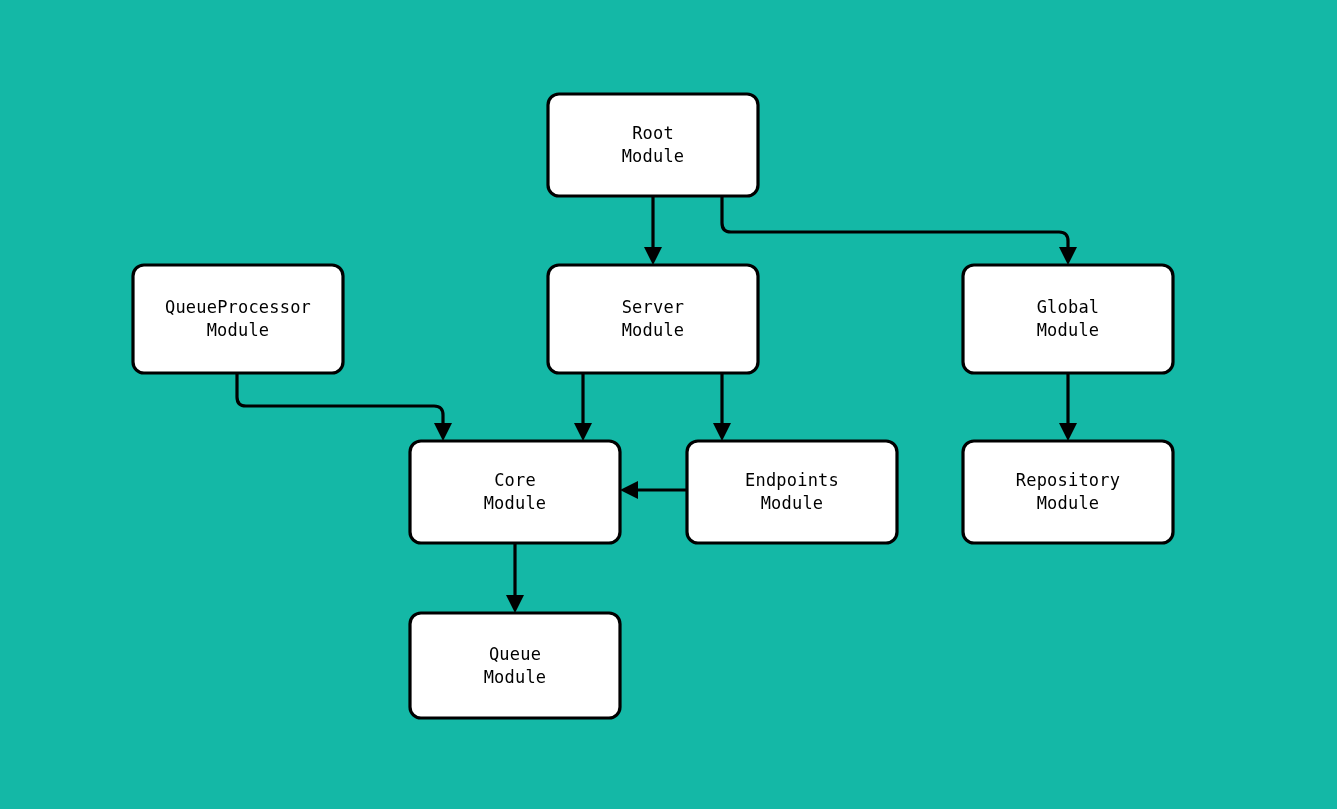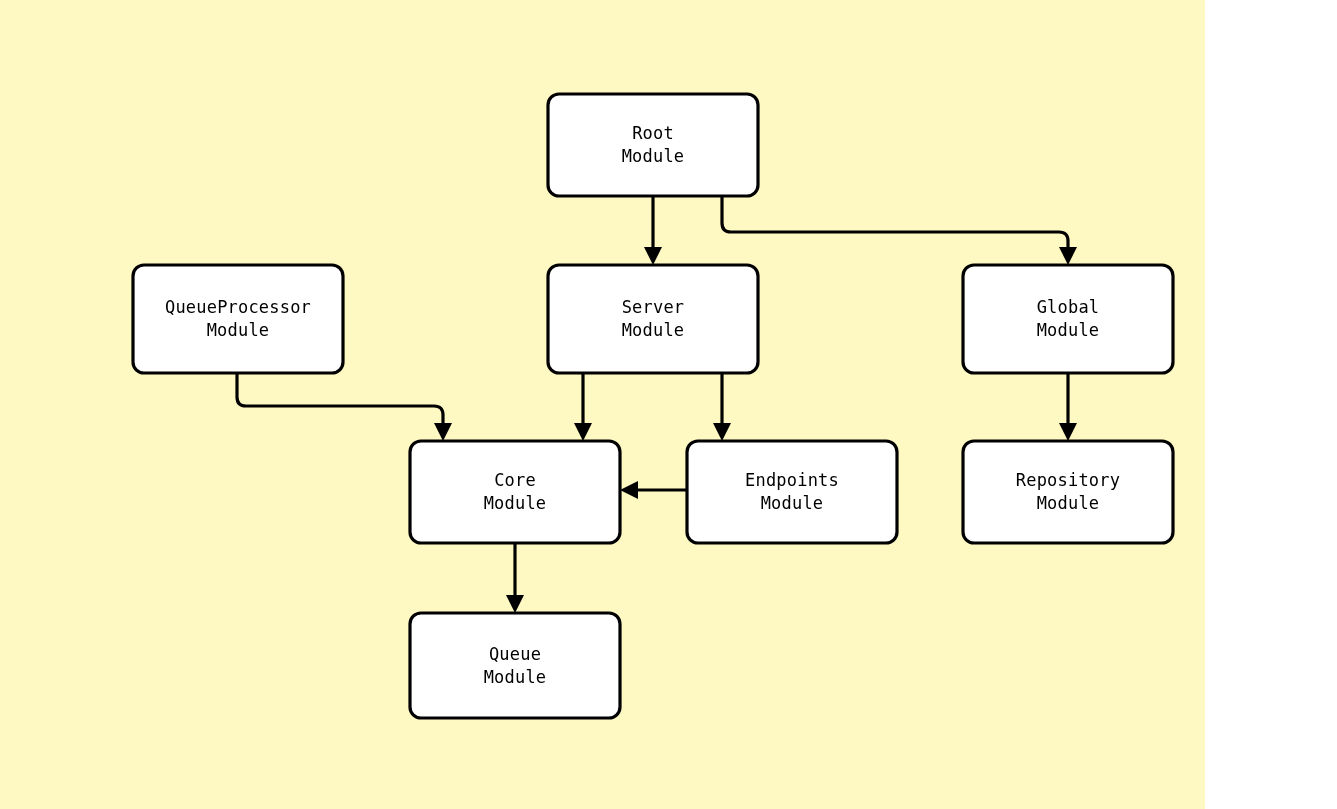--- a/index.html
+++ b/index.html
@@ -8,23 +8,23 @@
     background: #ffffff;
   }
   body {
     width: 1337px;
     height: 809px;
     font-family: "DejaVu Sans Mono", monospace;
     overflow: hidden;
   }
   #diagram-root {
     position: relative;
-    width: 1205px;
+    width: 1337px;
     height: 809px;
-    background: #fef9c3;
+    background: #14b8a6;
   }
   #diagram-svg {
     position: absolute;
     top: 0;
     left: 0;
     width: 1337px;
     height: 809px;
   }
   .node-box {
     fill: #ffffff;

